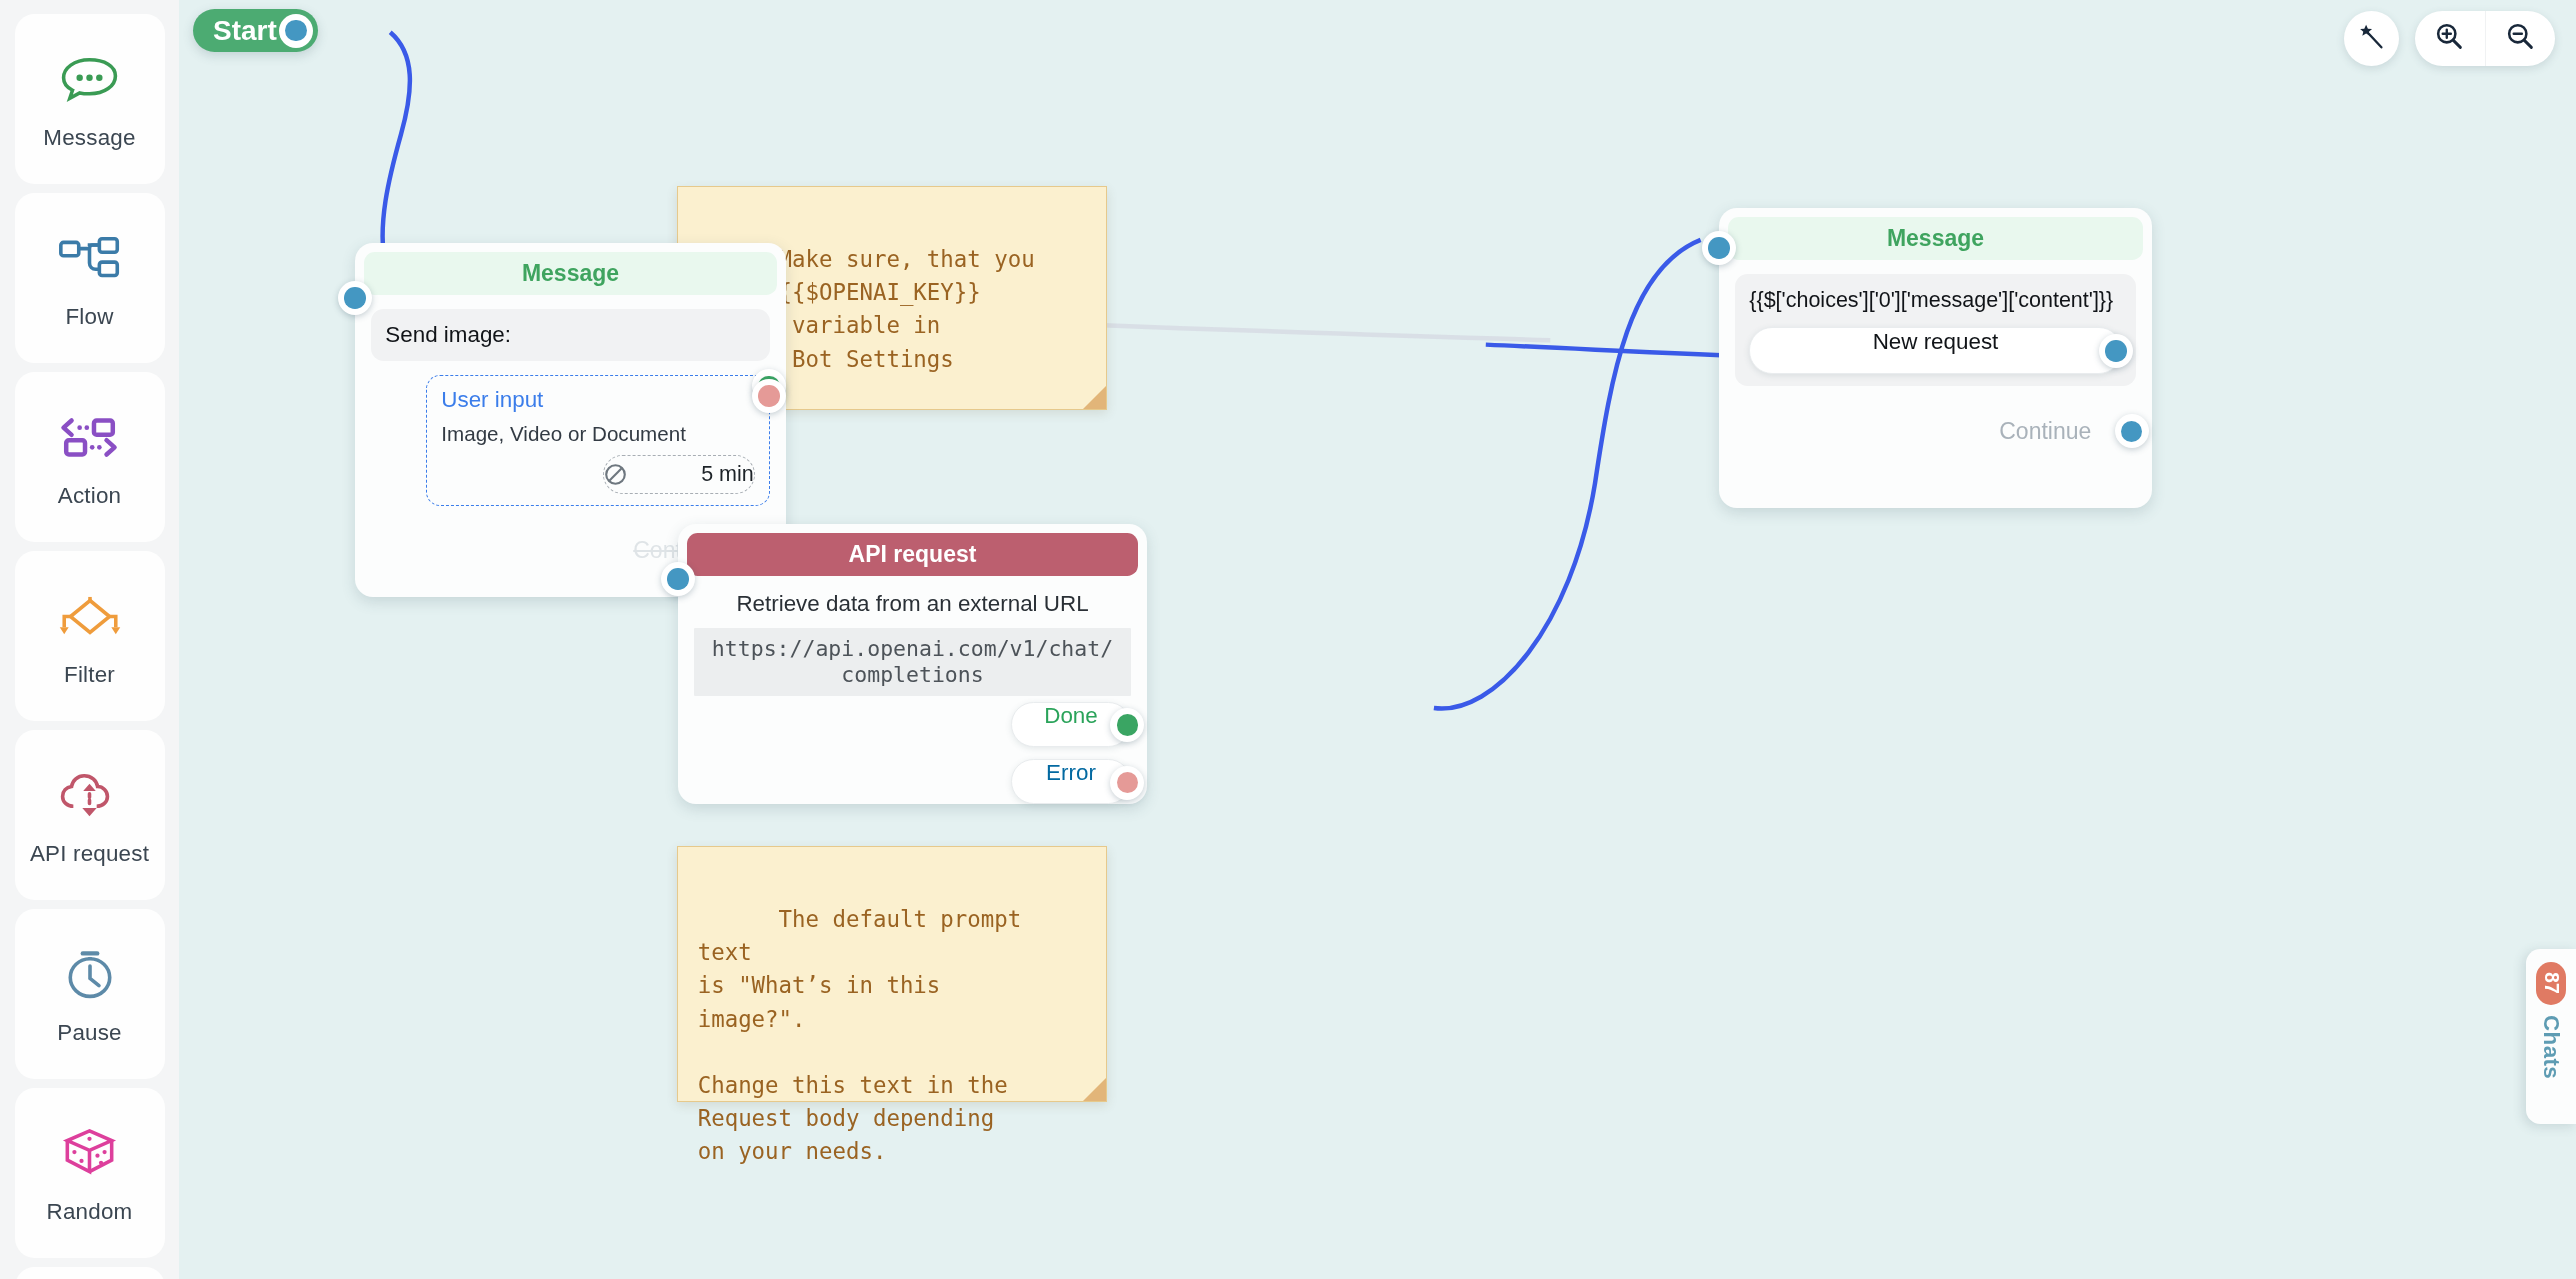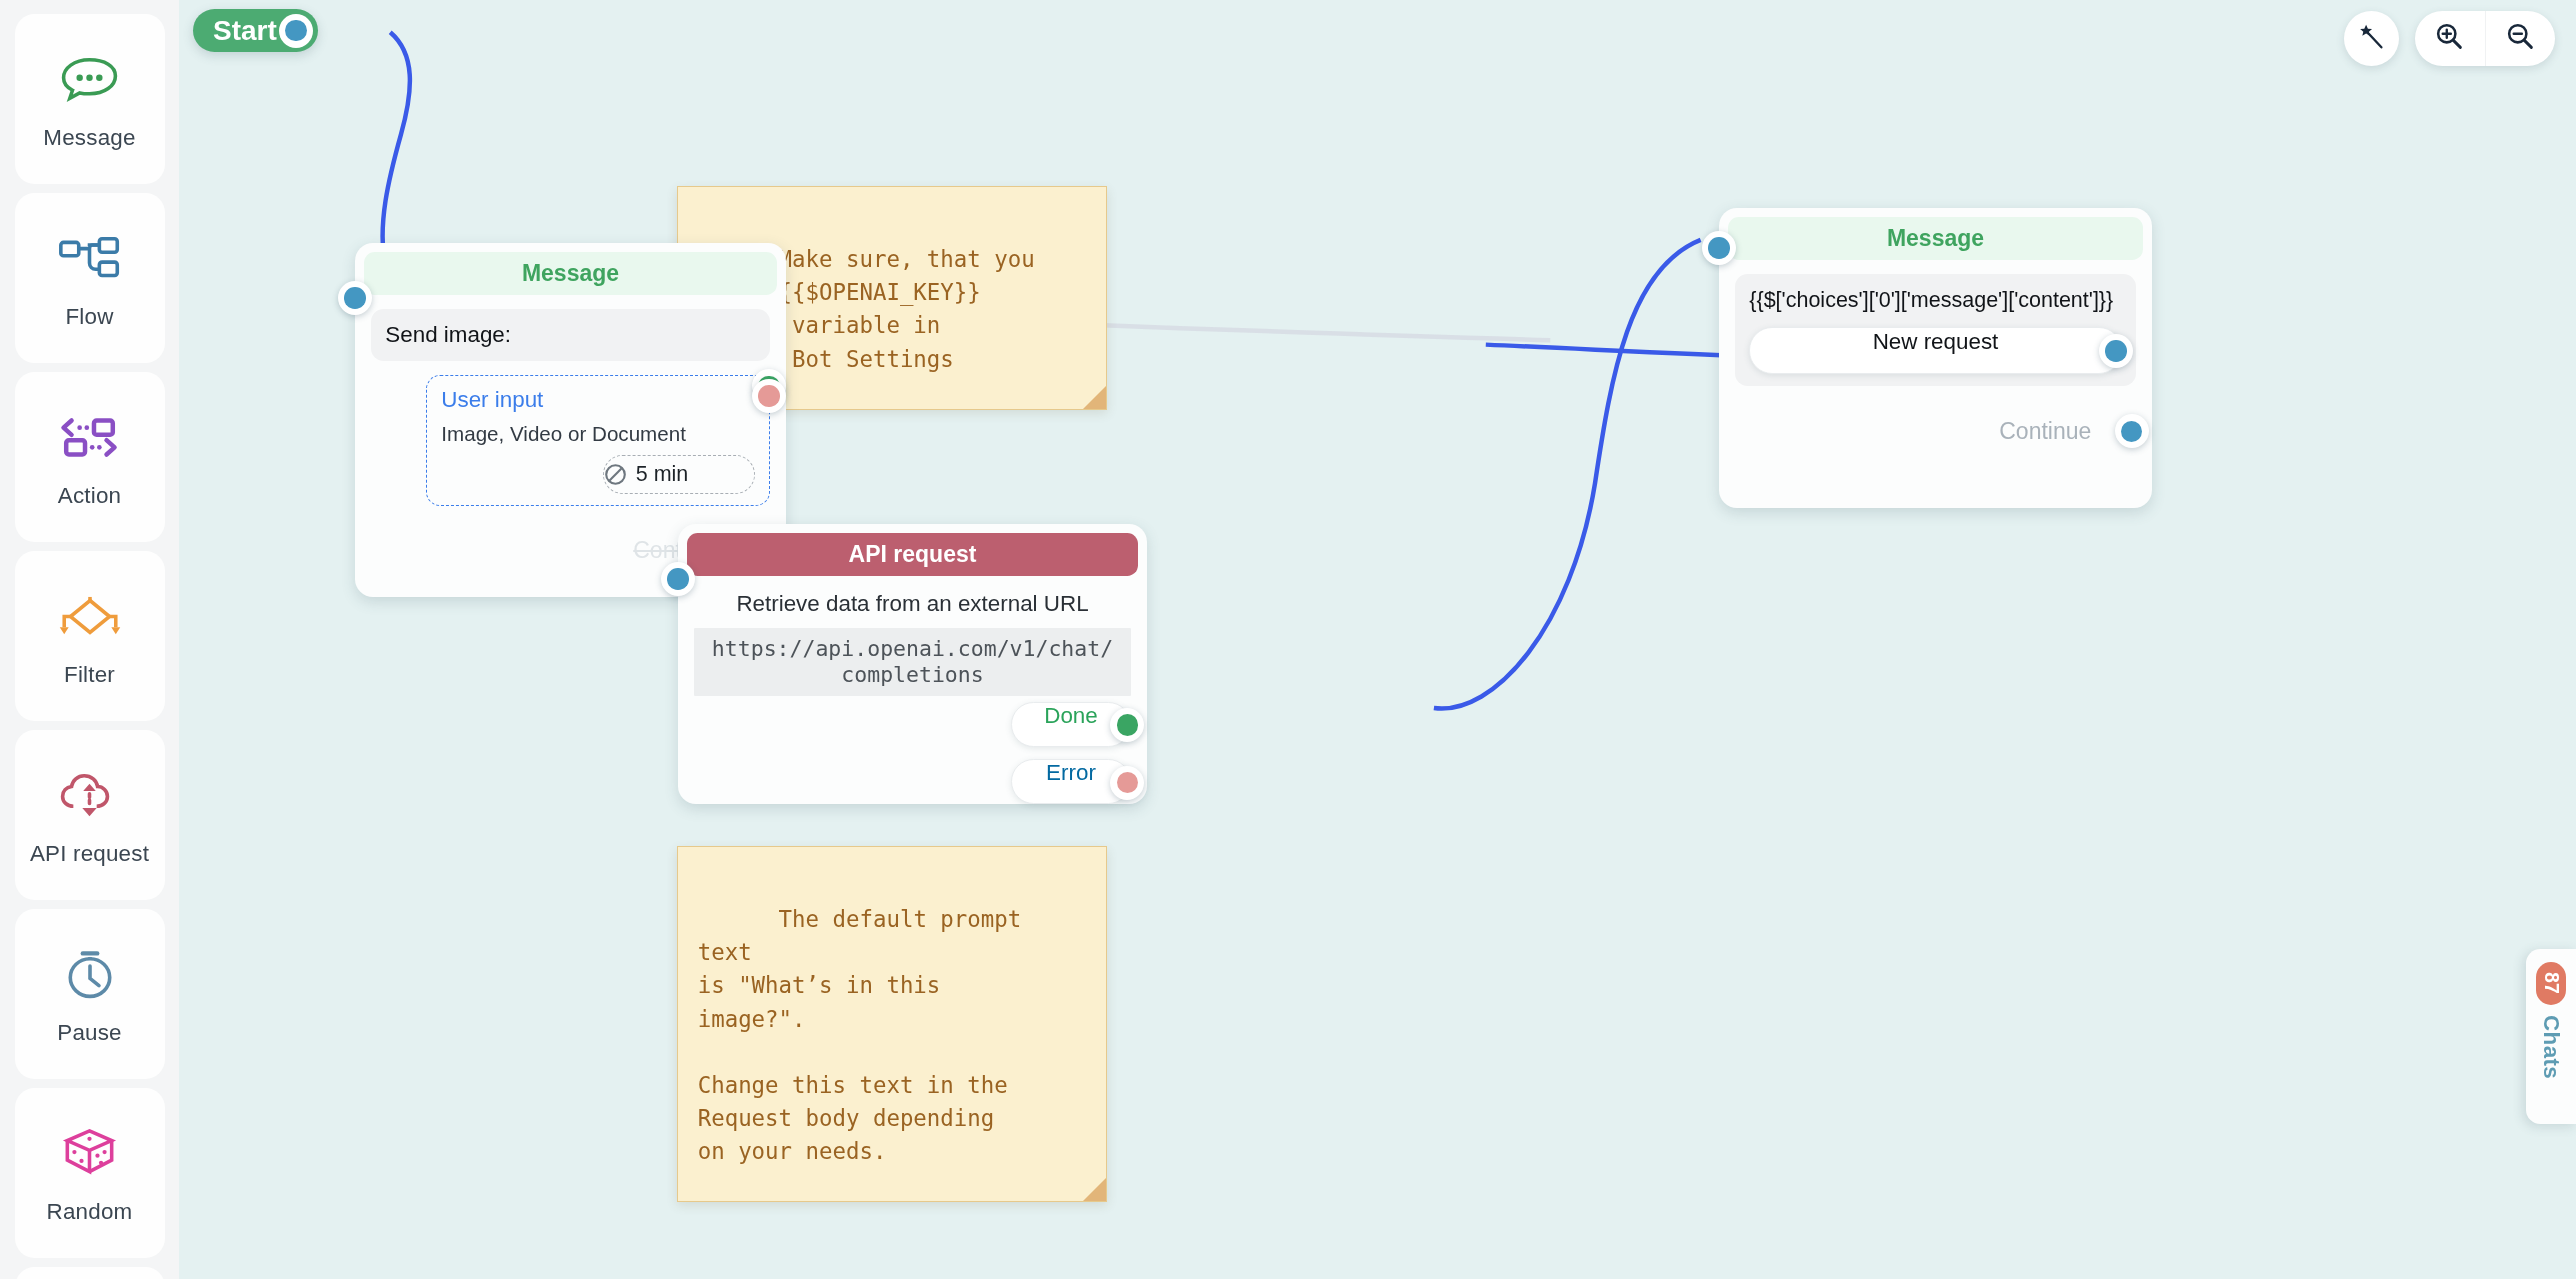--- a/index.html
+++ b/index.html
@@ -82,21 +82,21 @@
     border-radius: 14.3px;
     padding: 10.7px 14.3px 10.7px 14.3px;
   }
   .ui-title { color: #3b7dea; font-size: 22.4px; margin-bottom: 9px; }
   .ui-sub { color: #333b44; font-size: 20.6px; }
   .ui-timeout {
     margin: 9px 0 0 auto;
     width: 152px; height: 39px;
     border: 1.8px dashed #a8aeb4;
     border-radius: 19.7px;
-    display: flex; align-items: center; justify-content: flex-start;
+    display: flex; align-items: center; justify-content: space-between;
     gap: 9px;
     font-size: 21.5px; color: #1d2328;
   }
   .ban-icon { width: 23px; height: 23px; }
 
   
   .pill {
     position: relative;
     height: 45px;
     background: #fff;
@@ -354,21 +354,21 @@
     </div>
 
     <div class="sticky" style="left:498px; top:186px; width:430px; height:224px;">
       <span>Make sure, that you
 added {{$OPENAI_KEY}}
 global variable in
 your's Bot Settings</span>
       <span class="fold"></span>
     </div>
 
-    <div class="sticky" style="left:498px; top:846px; width:430px; height:356px;">
+    <div class="sticky" style="left:498px; top:846px; width:430px; height:256px;">
       <span>The default prompt text
 is "What’s in this
 image?".
 
 Change this text in the
 Request body depending
 on your needs.</span>
       <span class="fold"></span>
     </div>
 

